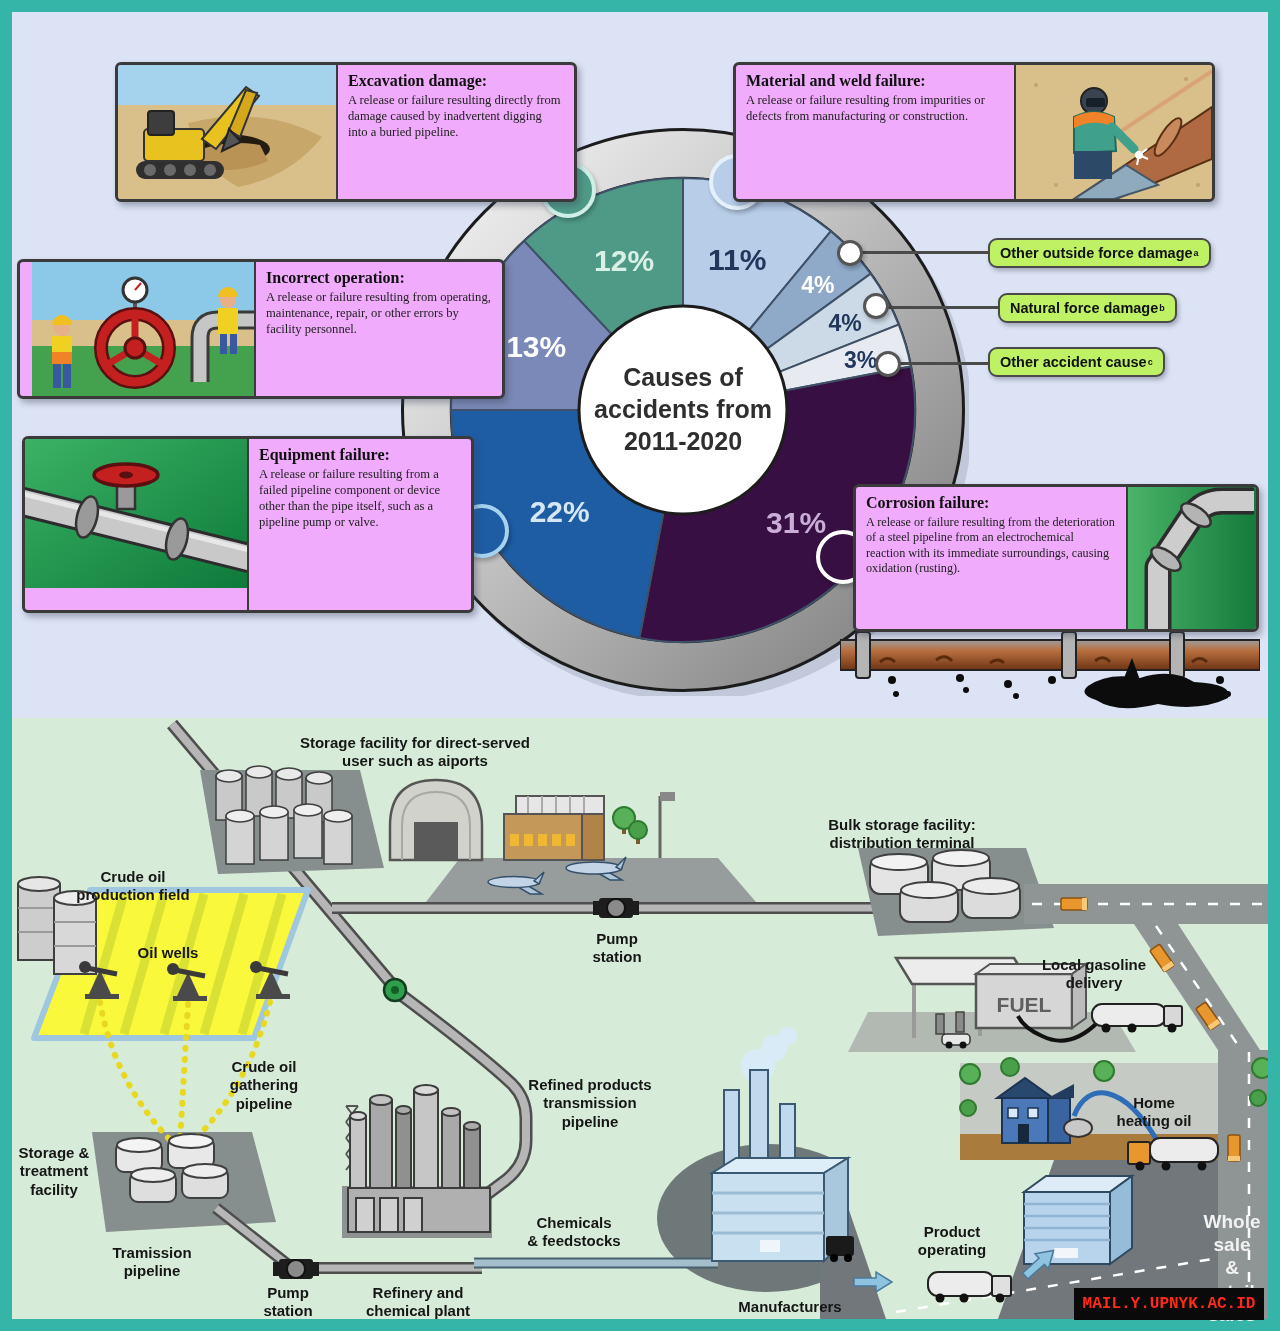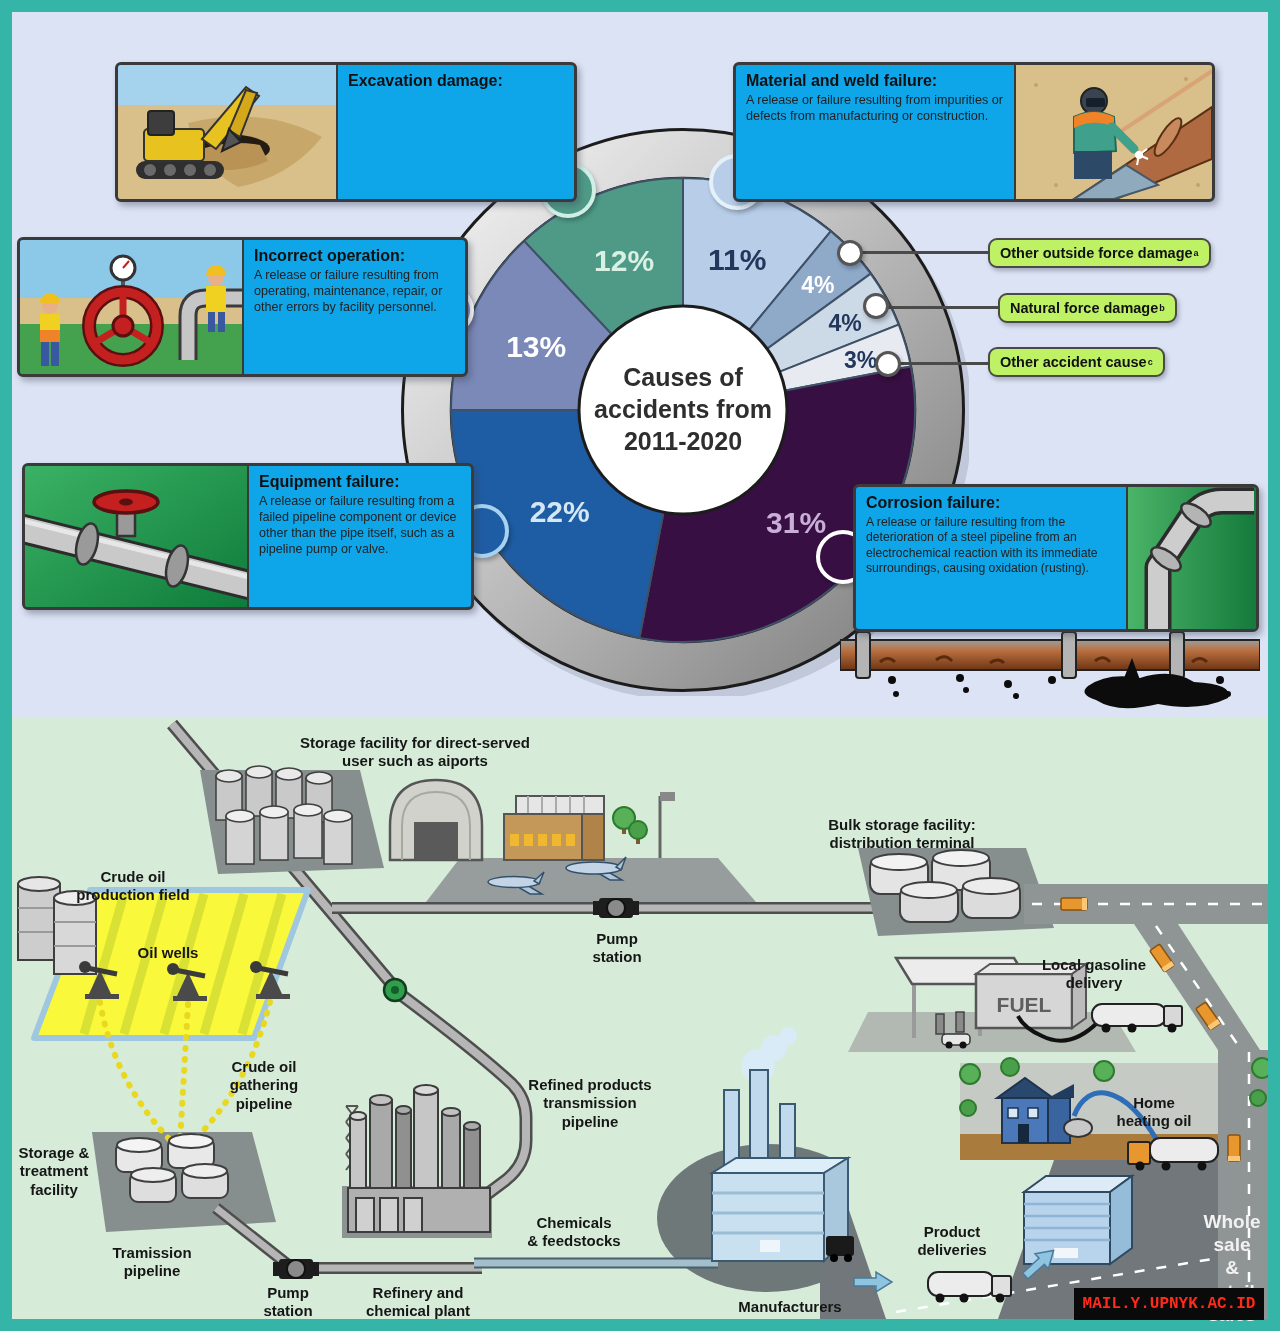--- a/index.html
+++ b/index.html
@@ -7,22 +7,22 @@
   #canvas{position:relative;width:1280px;height:1331px;background:#35b5a8;overflow:hidden;
           font-family:"Liberation Sans",sans-serif;}
   #top-panel{position:absolute;left:12px;top:12px;width:1256px;height:706px;background:#dce3f4;}
   #bottom-panel{position:absolute;left:12px;top:718px;width:1256px;height:601px;background:#d6ecd9;}
 
   
   #pie-wrap{position:absolute;left:385px;top:112px;width:572px;height:572px;z-index:1;}
   .ctext{font-weight:bold;font-size:25px;fill:#2e2e2e;text-anchor:middle;font-family:"Liberation Sans",sans-serif;}
 
   
-  .callout{position:absolute;background:#0ea5e9;border:3px solid #3a3a3a;border-radius:6px;display:flex;
-           box-shadow:3px 4px 6px rgba(60,70,90,.4);z-index:5;overflow:hidden;}
+  .callout{position:absolute;background:#f0abfc;border:3px solid #3a3a3a;border-radius:6px;display:flex;
+           box-shadow:3px 4px 6px rgba(60,70,90,.4);z-index:5;overflow:hidden;font-family:Liberation Serif, serif;}
   .callout-img{flex:0 0 auto;line-height:0;}
   .img-left{border-right:2px solid #3a3a3a;}
   .img-right{border-left:2px solid #3a3a3a;}
   .callout-text{padding:7px 10px;flex:1 1 auto;}
   .callout-title{font-weight:bold;font-size:16px;color:#101010;margin-bottom:3px;}
   .callout-body{font-size:12.6px;color:#222;line-height:1.27;}
 
   
   .pill{position:absolute;background:#bef264;border:2.5px solid #4a4a4a;border-radius:9px;height:30px;
         display:flex;align-items:center;padding:0 10px;font-weight:bold;font-size:14.5px;color:#111;
@@ -124,20 +124,21 @@
             <circle cx="92" cy="105" r="6" fill="#6a6a6a"></circle>
           <rect x="26" y="64" width="60" height="32" rx="4" fill="#e8c21e" stroke="#333" stroke-width="2"></rect>
           <rect x="30" y="46" width="26" height="24" rx="3" fill="#3d3d3d" stroke="#222" stroke-width="2"></rect>
           <polygon points="84,74 128,22 141,31 98,84" fill="#e8c21e" stroke="#333" stroke-width="2"></polygon>
           <polygon points="139,28 122,72 111,65 128,25" fill="#d4a81a" stroke="#333" stroke-width="2"></polygon>
           <path d="M 111 64 L 123 77 L 104 86 Z" fill="#555" stroke="#222" stroke-width="2"></path>
         </svg>
       </div>
       <div class="callout-text">
         <div class="callout-title">Excavation damage:</div>
+        <div class="callout-body">A release or failure resulting directly from damage caused by inadvertent digging into a buried pipeline.</div>
       </div>
     </div>
 
     <div class="callout" style="left:721px;top:50px;width:482px;height:140px;">
       <div class="callout-text">
         <div class="callout-title">Material and weld failure:</div>
         <div class="callout-body">A release or failure resulting from impurities or defects from manufacturing or construction.</div>
       </div>
       <div class="callout-img img-right">
         <svg width="196" height="134" viewBox="0 0 196 134">
@@ -155,21 +156,21 @@
           <path d="M 58 52 Q 78 42 98 52 L 100 86 L 58 88 Z" fill="#3fa08c" stroke="#1f6a5a" stroke-width="2"></path>
           <path d="M 58 52 Q 78 42 98 52 L 98 62 Q 78 53 58 63 Z" fill="#f08228"></path>
           <rect x="58" y="86" width="38" height="28" fill="#2c4a68"></rect>
           <path d="M 96 62 L 118 84" stroke="#3fa08c" stroke-width="9" stroke-linecap="round"></path>
           <circle cx="123" cy="90" r="4" fill="#fff"></circle>
           <path d="M 123 90 l 8 -6 M 123 90 l 9 4 M 123 90 l -2 10" stroke="#fff" stroke-width="2"></path>
         </svg>
       </div>
     </div>
 
-    <div class="callout" style="left:5px;top:225px;width:451px;height:140px;">
+    <div class="callout" style="left:5px;top:247px;width:488px;height:140px;padding-left:12px;">
       <div class="callout-img img-left">
         <svg width="222" height="134" viewBox="0 0 222 134">
           <rect width="222" height="58" fill="#8cc8e8"></rect>
           <rect y="58" width="222" height="26" fill="#d9bf8a"></rect>
           <rect y="84" width="222" height="50" fill="#44a24e"></rect>
           <path d="M 168 120 L 168 76 Q 168 58 186 58 L 222 58" fill="none" stroke="#3a3a3a" stroke-width="19" stroke-linejoin="round"></path>
           <path d="M 168 120 L 168 76 Q 168 58 186 58 L 222 58" fill="none" stroke="#c6c6c6" stroke-width="13"></path>
           <line x1="103" y1="36" x2="103" y2="62" stroke="#555" stroke-width="4"></line>
           <circle cx="103" cy="28" r="12" fill="#fff" stroke="#333" stroke-width="3"></circle>
           <line x1="103" y1="28" x2="109" y2="21" stroke="#c42020" stroke-width="2"></line>
@@ -193,21 +194,21 @@
               <rect x="198" y="72" width="7" height="20" fill="#3858a0"></rect>
           </g>
         </svg>
       </div>
       <div class="callout-text">
         <div class="callout-title">Incorrect operation:</div>
         <div class="callout-body">A release or failure resulting from operating, maintenance, repair, or other errors by facility personnel.</div>
       </div>
     </div>
 
-    <div class="callout" style="left:10px;top:451px;width:452px;height:147px;justify-content:space-between;">
+    <div class="callout" style="left:10px;top:424px;width:452px;height:177px;justify-content:space-between;">
       <div class="callout-img img-left">
         <svg width="222" height="149" viewBox="0 0 222 149">
           <defs>
               <linearGradient id="eqg" x1="0" y1="0" x2="1" y2="1">
             <stop offset="0" stop-color="#3ab264"></stop>
                 <stop offset="1" stop-color="#0e7a3a"></stop>
               </linearGradient>
             </defs>
           <rect width="222" height="149" fill="url(#eqg)"></rect>
           <path d="M -6 62 L 228 120" stroke="#2c2c2c" stroke-width="30" fill="none"></path>
@@ -643,17 +644,17 @@
 station</div>
     <div class="blabel" style="left:406px;top:566px;">Refinery and
 chemical plant</div>
     <div class="blabel" style="left:578px;top:358px;">Refined products
 transmission
 pipeline</div>
     <div class="blabel" style="left:562px;top:496px;">Chemicals
 &amp; feedstocks</div>
     <div class="blabel" style="left:778px;top:580px;">Manufacturers</div>
     <div class="blabel" style="left:940px;top:505px;">Product
-deliveries</div>
+operating</div>
 
     <div id="watermark">MAIL.Y.UPNYK.AC.ID</div>
   </div>
 </div>
 
 </body></html>

